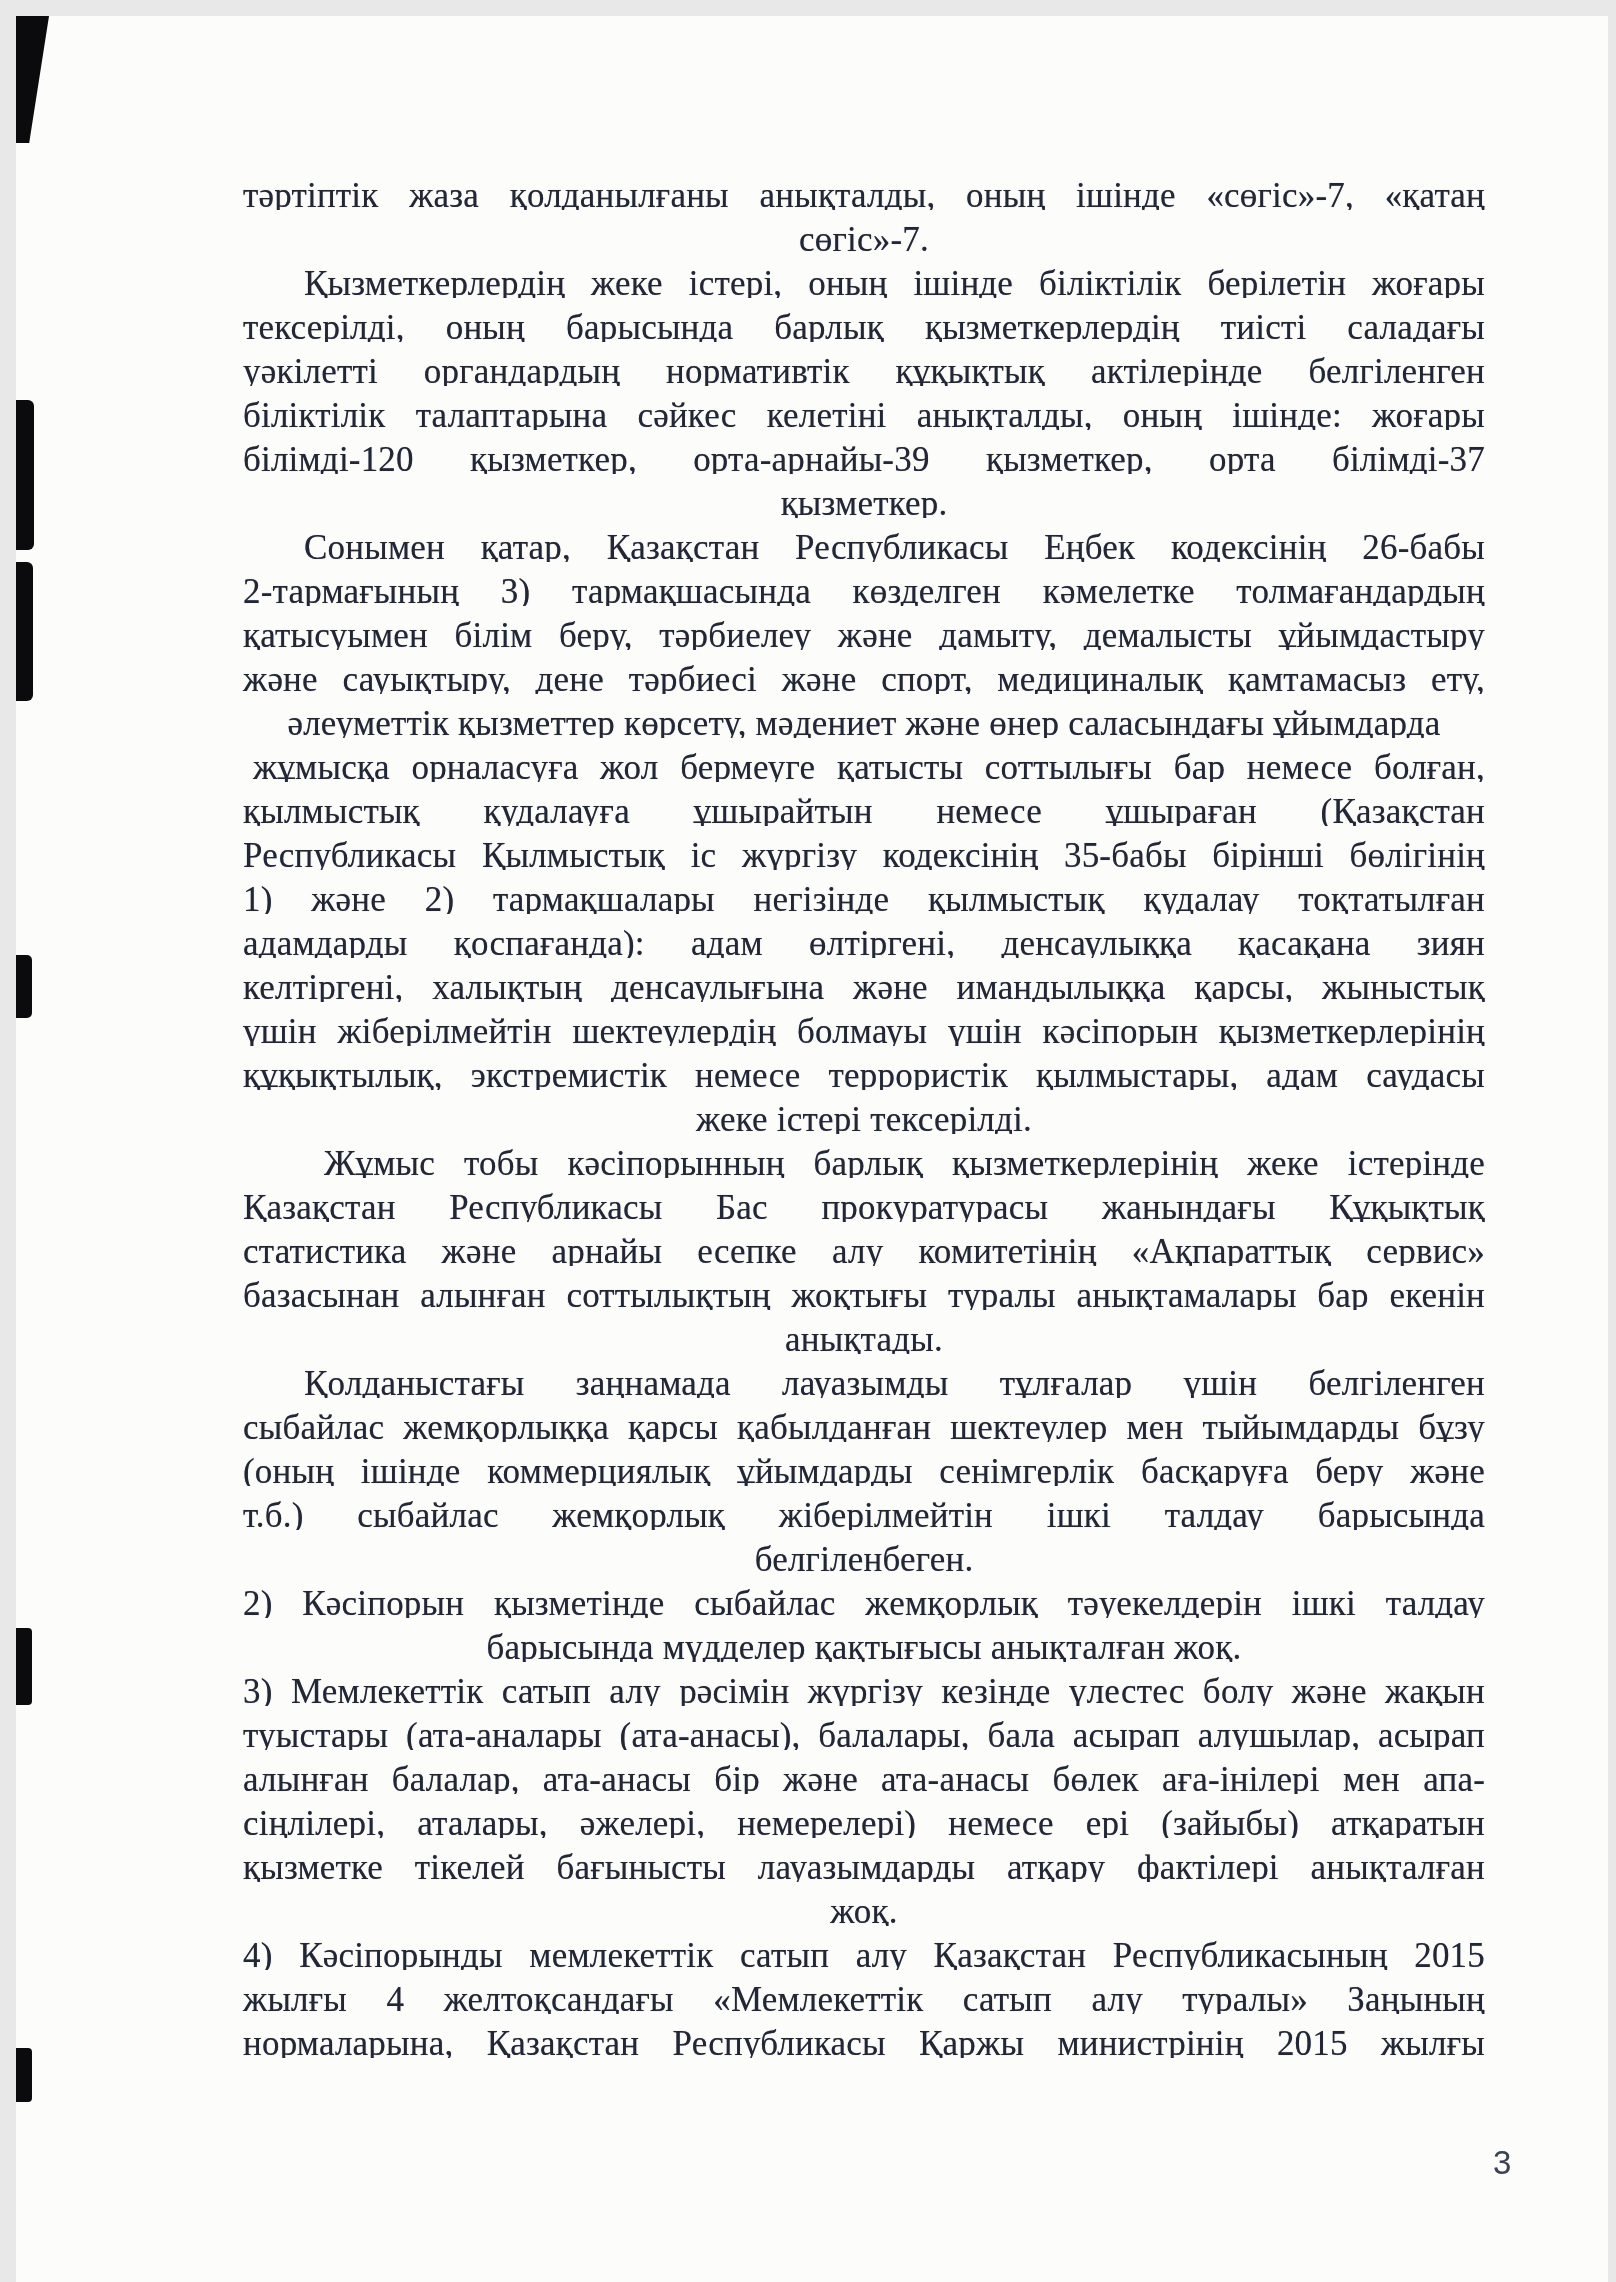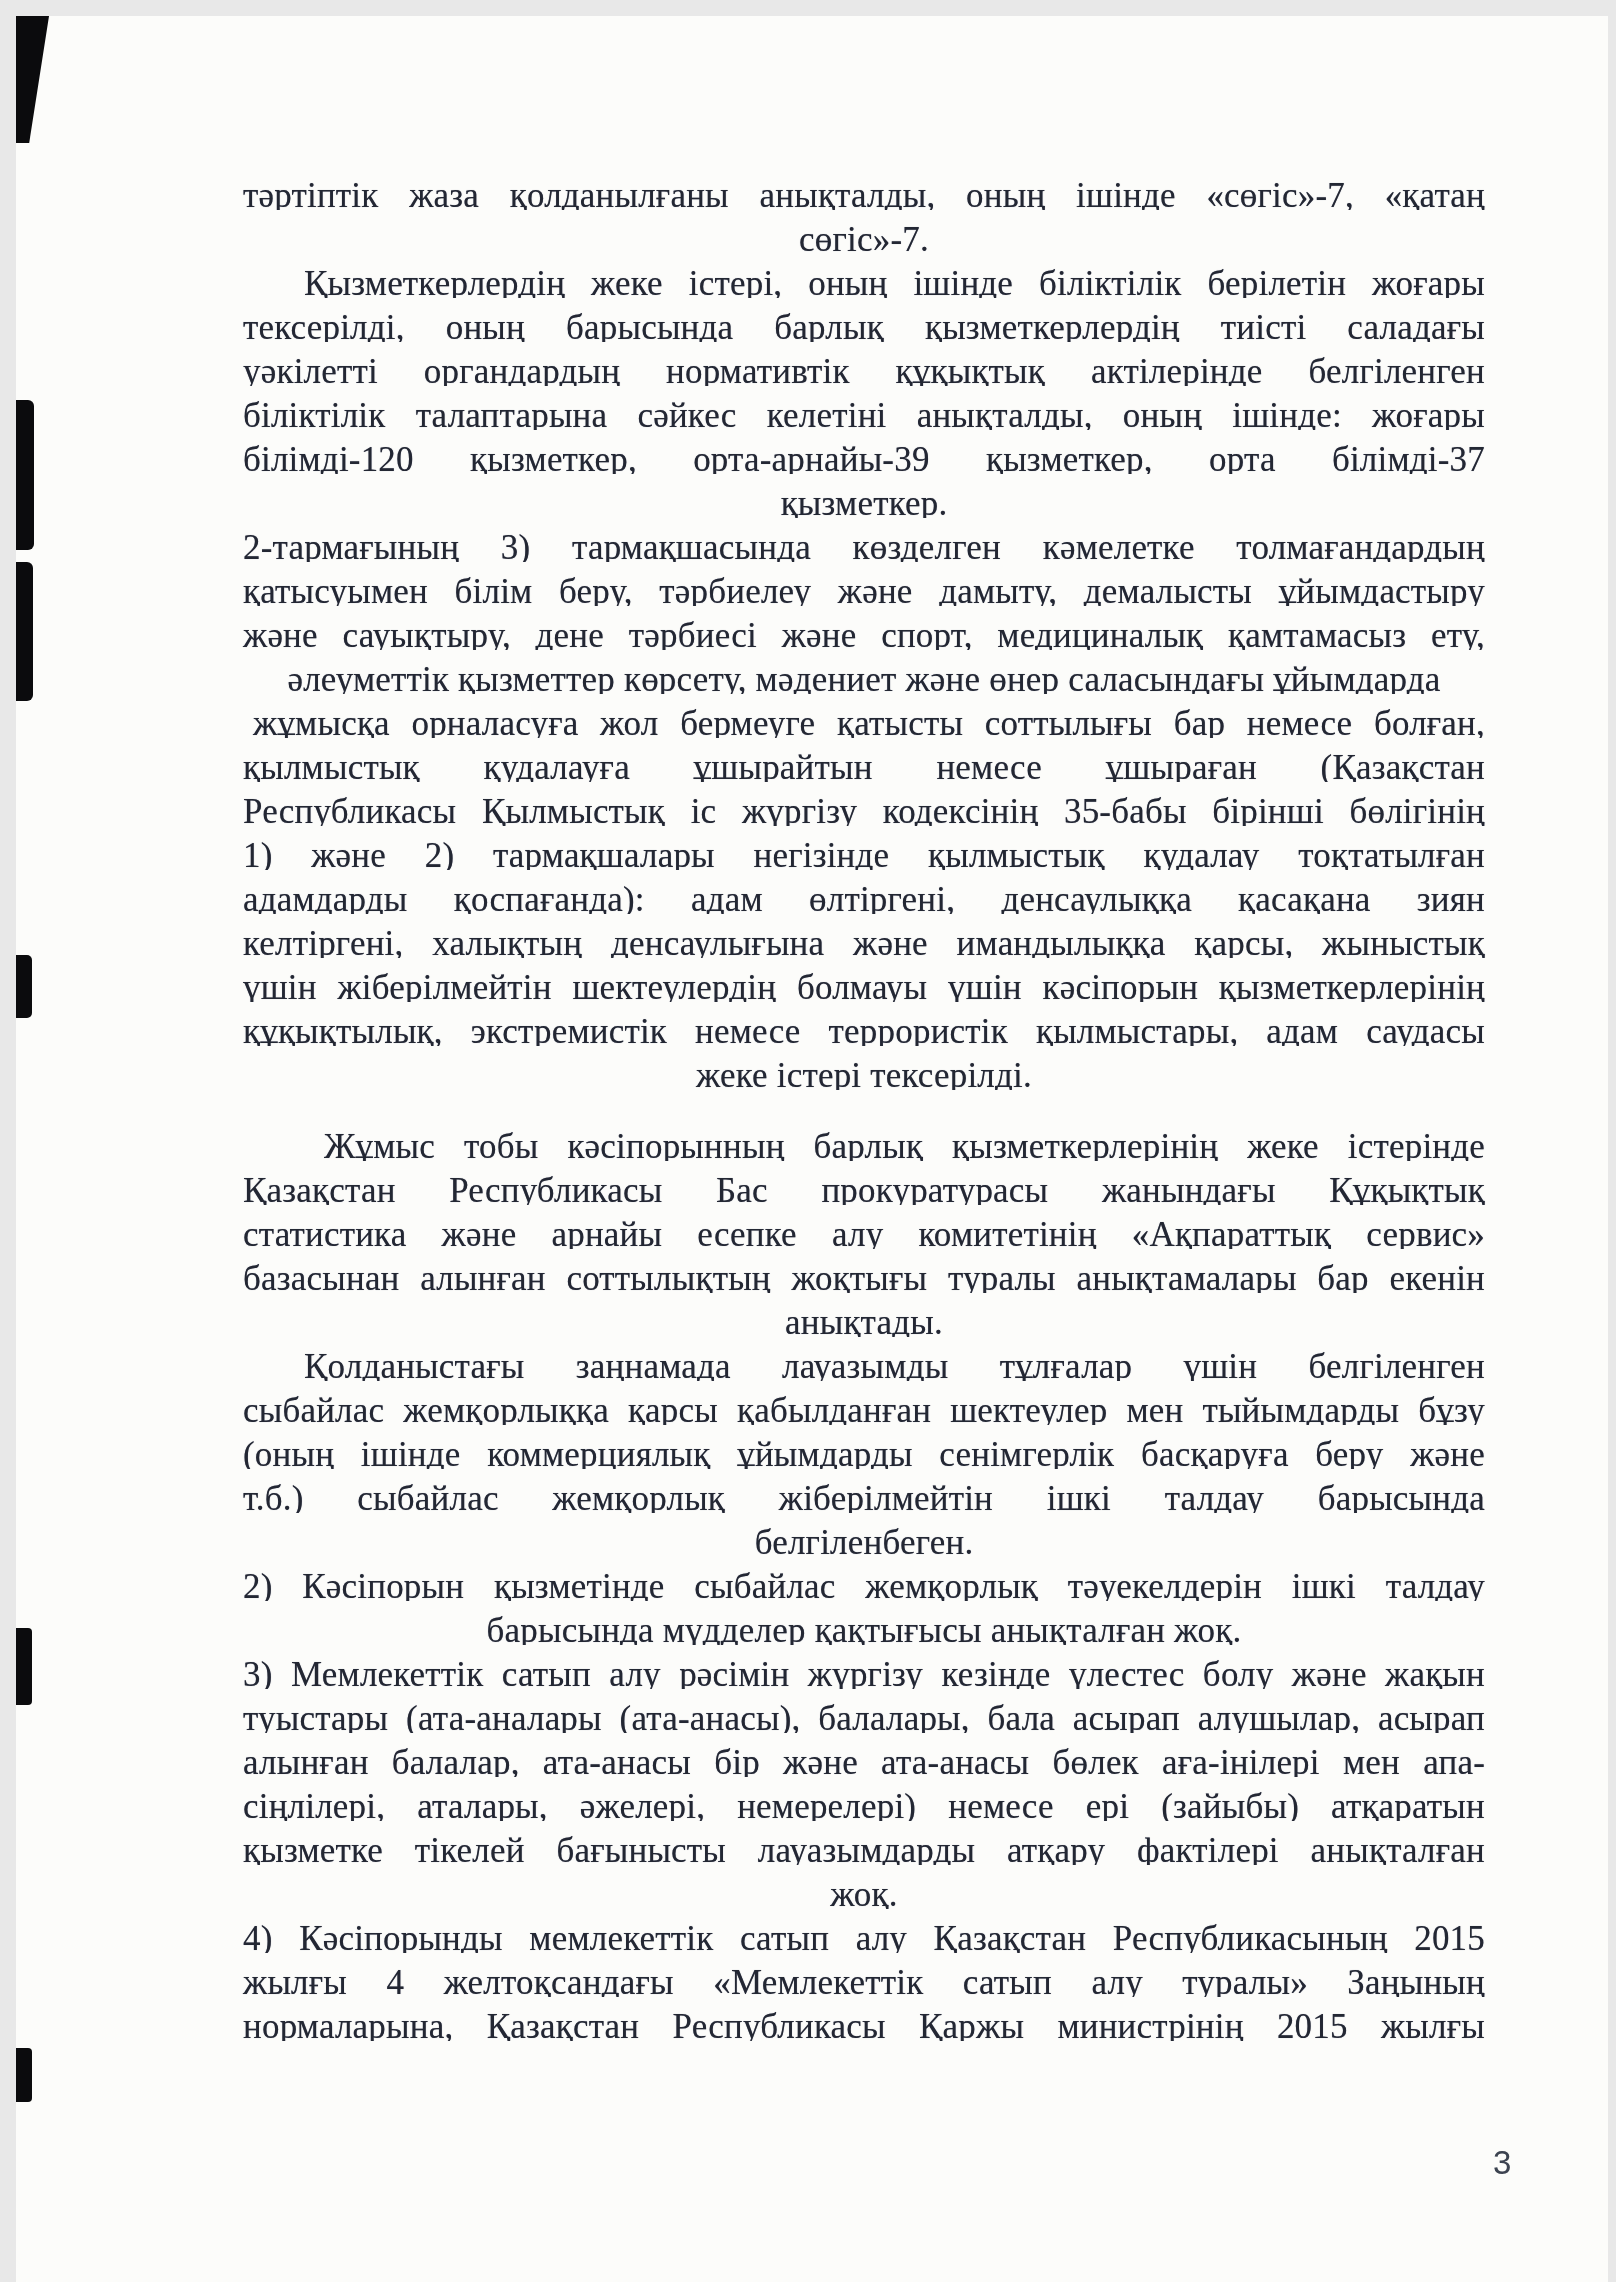--- a/index.html
+++ b/index.html
@@ -23,21 +23,21 @@
     overflow:hidden;
     text-align:center;
     text-shadow:0 0 0.7px rgba(30,35,70,0.55);
     letter-spacing:0.2px;
   }
   .j {               
     text-align:justify;
     text-align-last:justify;
   }
   .ind    { text-indent:61px; }
-  .ind-lg { text-indent:81px;margin-top:27px; }
+  .ind-lg { text-indent:81px; }
   .ind-sm { text-indent:10px; }
 
   .page-number {
     position:absolute;
     left:1469px; top:2119px; width:44px;
     font-family:"Liberation Sans","DejaVu Sans",sans-serif;
     font-size:33px; line-height:40px;
     color:#3c4350;
   }
 
@@ -72,20 +72,21 @@
 
   <div class="textblock">
     <div class="line j">тәртіптік жаза қолданылғаны анықталды, оның ішінде «сөгіс»-7, «қатаң</div>
     <div class="line">сөгіс»-7.</div>
     <div class="line j ind">Қызметкерлердің жеке істері, оның ішінде біліктілік берілетін жоғары</div>
     <div class="line j">тексерілді, оның барысында барлық қызметкерлердің тиісті саладағы</div>
     <div class="line j">уәкілетті органдардың нормативтік құқықтық актілерінде белгіленген</div>
     <div class="line j">біліктілік талаптарына сәйкес келетіні анықталды, оның ішінде: жоғары</div>
     <div class="line j">білімді-120 қызметкер, орта-арнайы-39 қызметкер, орта білімді-37</div>
     <div class="line">қызметкер.</div>
+    <div class="line j ind">Сонымен қатар, Қазақстан Республикасы Еңбек кодексінің 26-бабы</div>
     <div class="line j">2-тармағының 3) тармақшасында көзделген кәмелетке толмағандардың</div>
     <div class="line j">қатысуымен білім беру, тәрбиелеу және дамыту, демалысты ұйымдастыру</div>
     <div class="line j">және сауықтыру, дене тәрбиесі және спорт, медициналық қамтамасыз ету,</div>
     <div class="line">әлеуметтік қызметтер көрсету, мәдениет және өнер саласындағы ұйымдарда</div>
     <div class="line j ind-sm">жұмысқа орналасуға жол бермеуге қатысты соттылығы бар немесе болған,</div>
     <div class="line j">қылмыстық қудалауға ұшырайтын немесе ұшыраған (Қазақстан</div>
     <div class="line j">Республикасы Қылмыстық іс жүргізу кодексінің 35-бабы бірінші бөлігінің</div>
     <div class="line j">1) және 2) тармақшалары негізінде қылмыстық қудалау тоқтатылған</div>
     <div class="line j">адамдарды қоспағанда): адам өлтіргені, денсаулыққа қасақана зиян</div>
     <div class="line j">келтіргені, халықтың денсаулығына және имандылыққа қарсы, жыныстық</div>

